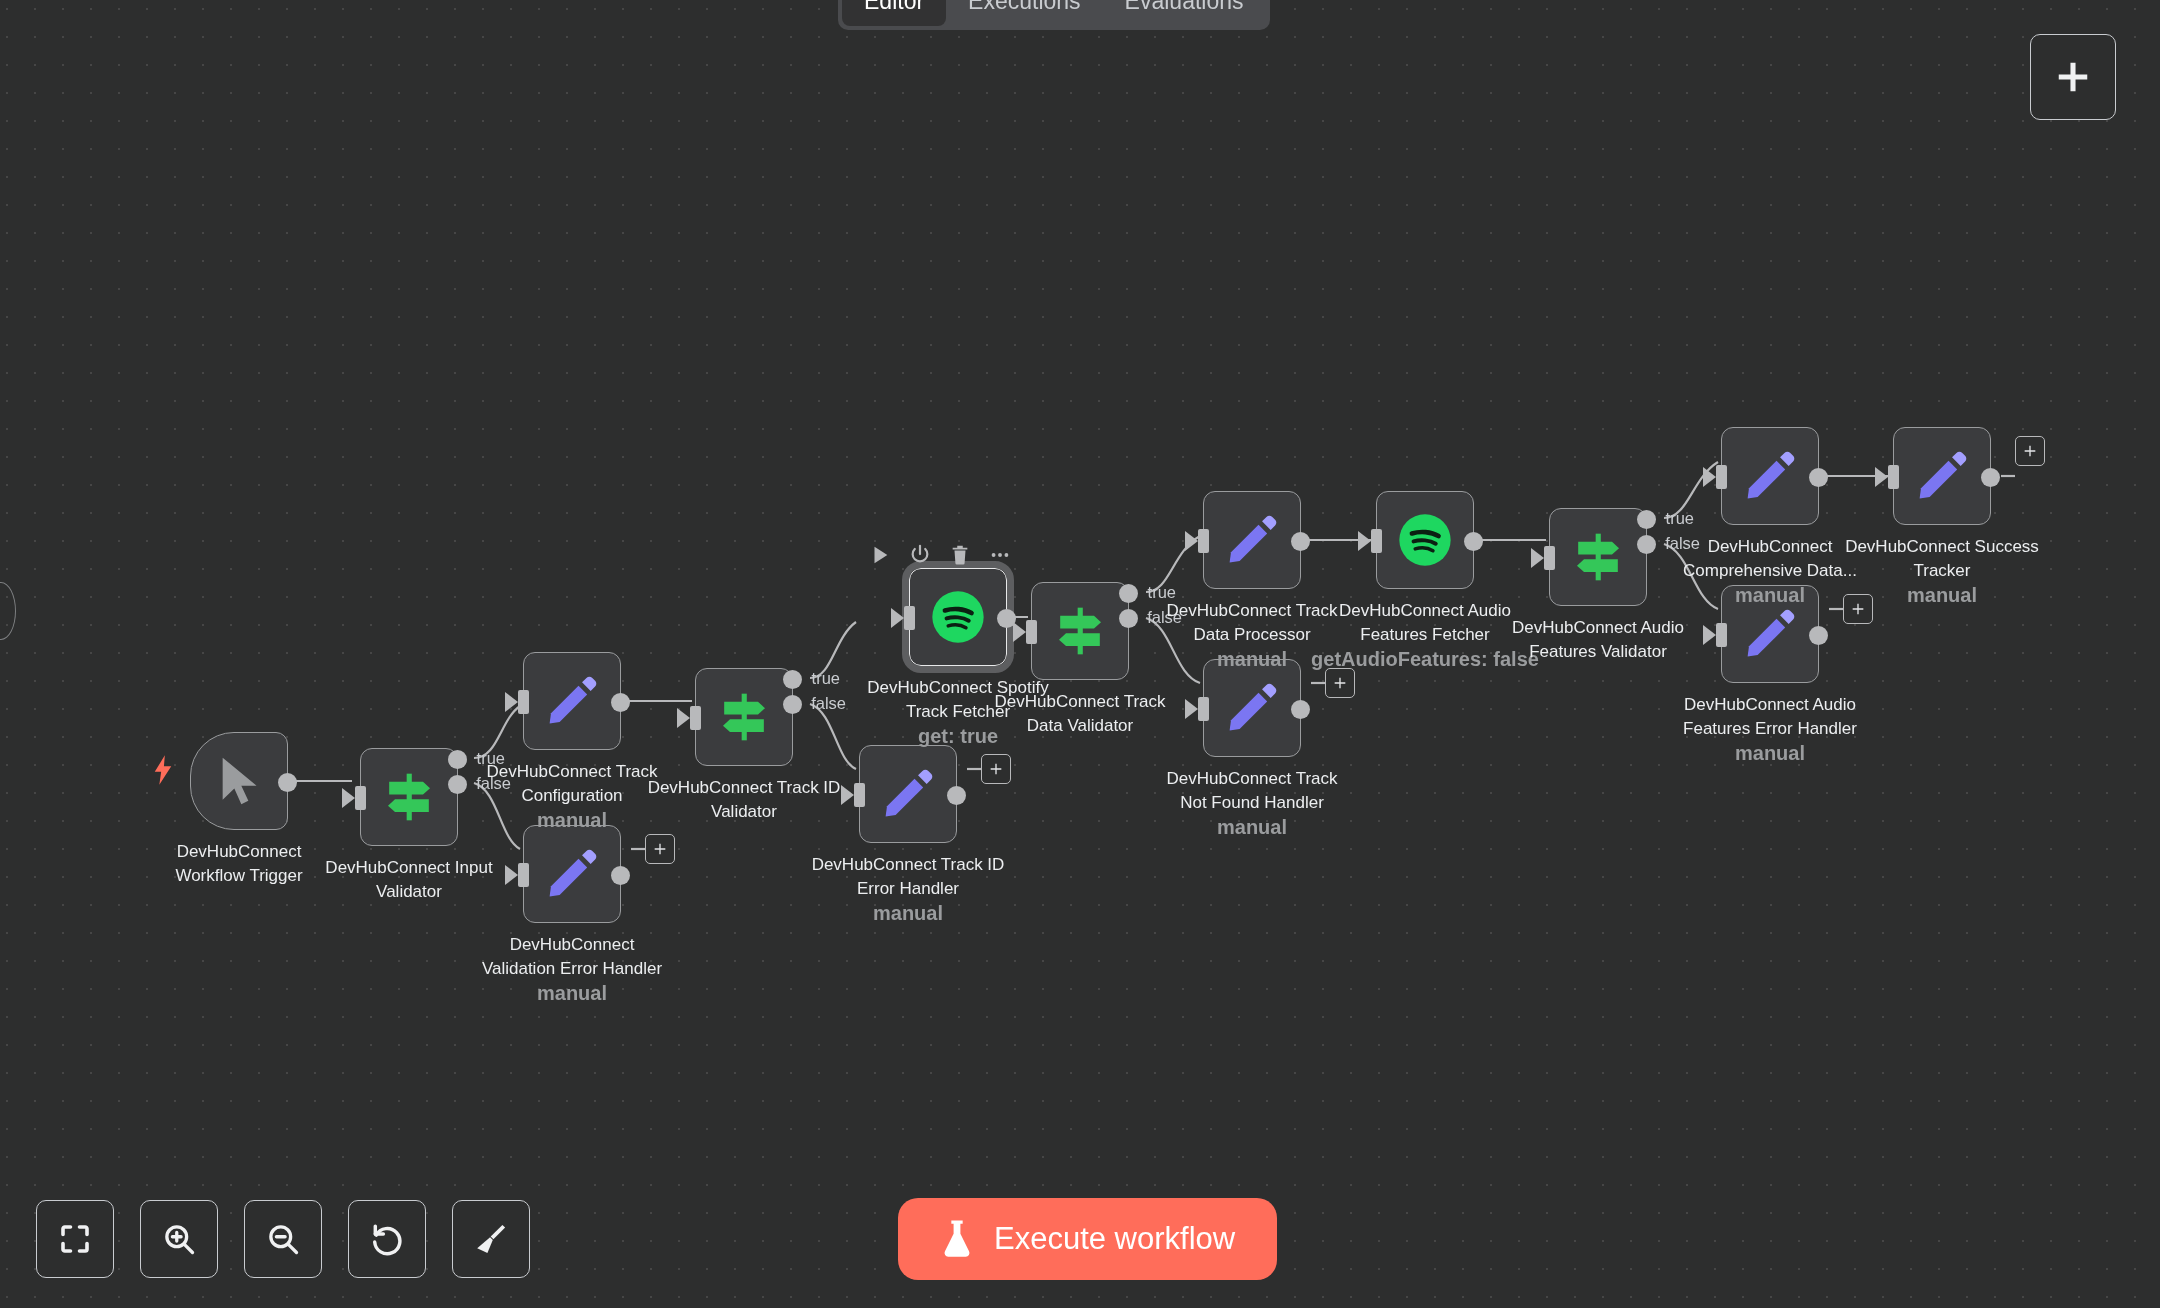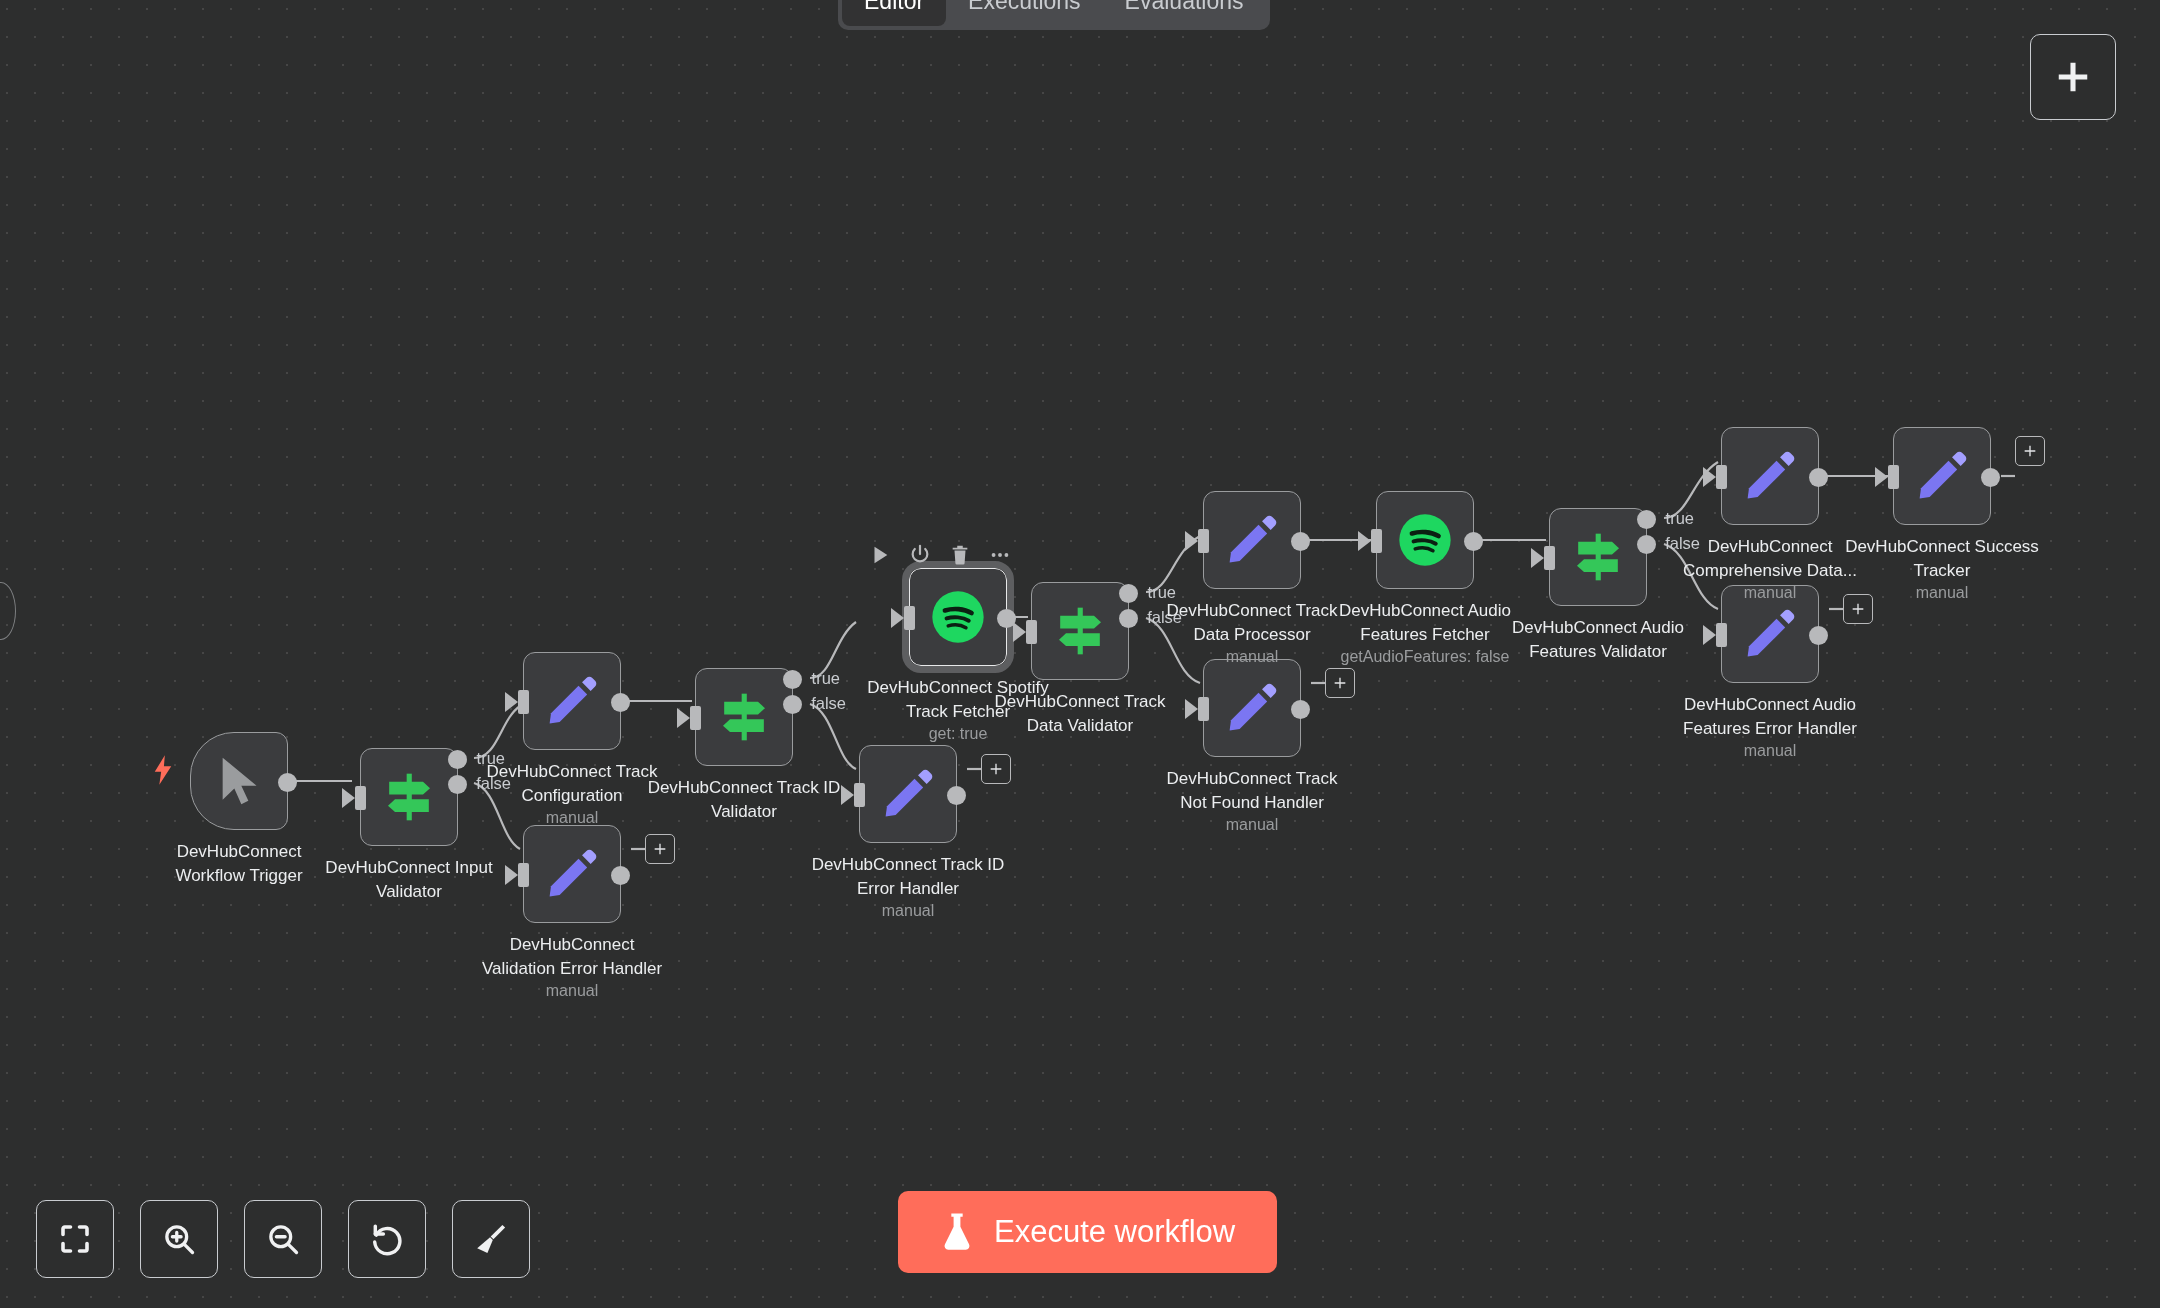--- a/index.html
+++ b/index.html
@@ -76,25 +76,25 @@
     border: 1.6px solid #c9ccd0;
     border-radius: 10px;
     background: #2d2e2e;
     display: flex; align-items: center; justify-content: center;
     cursor: pointer;
   }
   .tool-btn svg { width: 36px; height: 36px; }
 
   
   #execute-btn {
-    position: absolute; left: 898px; bottom: 35px;
+    position: absolute; left: 898px; bottom: 28px;
     height: 82px;
     padding: 0 42px;
     background: #ff6d5a;
-    border: none; border-radius: 10px;
+    border: none; border-radius: 20px;
     display: flex; align-items: center; gap: 20px;
     color: #ffffff; font-size: 31px;
     font-family: "Liberation Sans", sans-serif;
     cursor: pointer;
     z-index: 50;
   }
   #execute-btn svg { width: 34px; height: 40px; flex: none; }
 
   
   #edges { position: absolute; inset: 0; z-index: 5; pointer-events: none; }
@@ -134,22 +134,23 @@
     font-size: 17px;
     line-height: 24px;
     white-space: pre-line;
     pointer-events: none;
   }
   .node-sub {
     position: absolute;
     left: 50%; transform: translateX(-50%);
     width: 260px; text-align: center;
     color: #9a9c9e;
-    font-size: 16px;
+    font-size: 20px;
     pointer-events: none;
+    font-weight: bold;
   }
   .node-sub.two-line { top: 157px; }
 
   
   .port-out {
     position: absolute;
     width: 19px; height: 19px;
     background: #b8b9bb;
     border-radius: 50%;
   }

